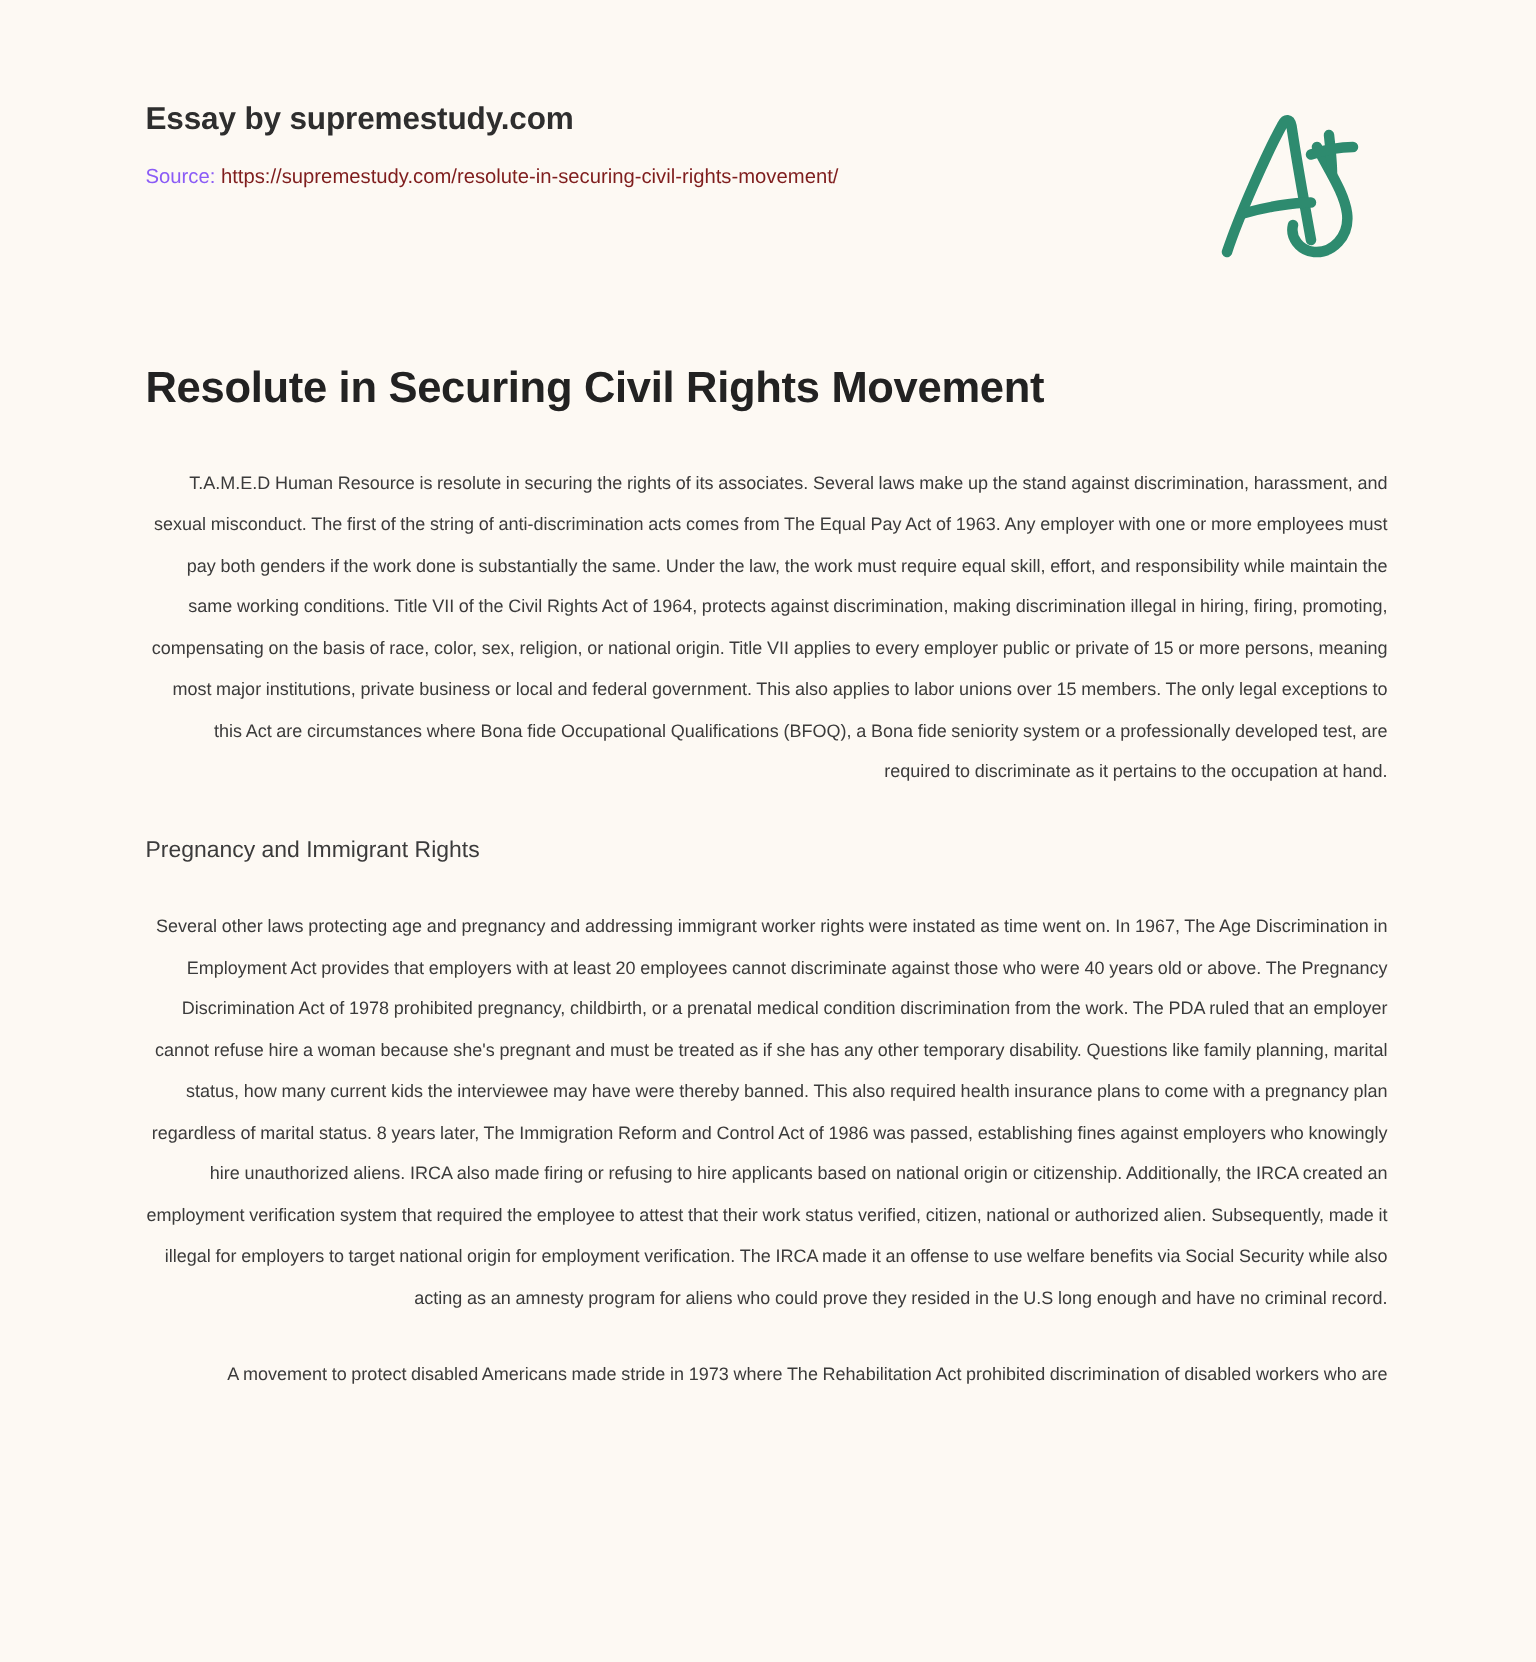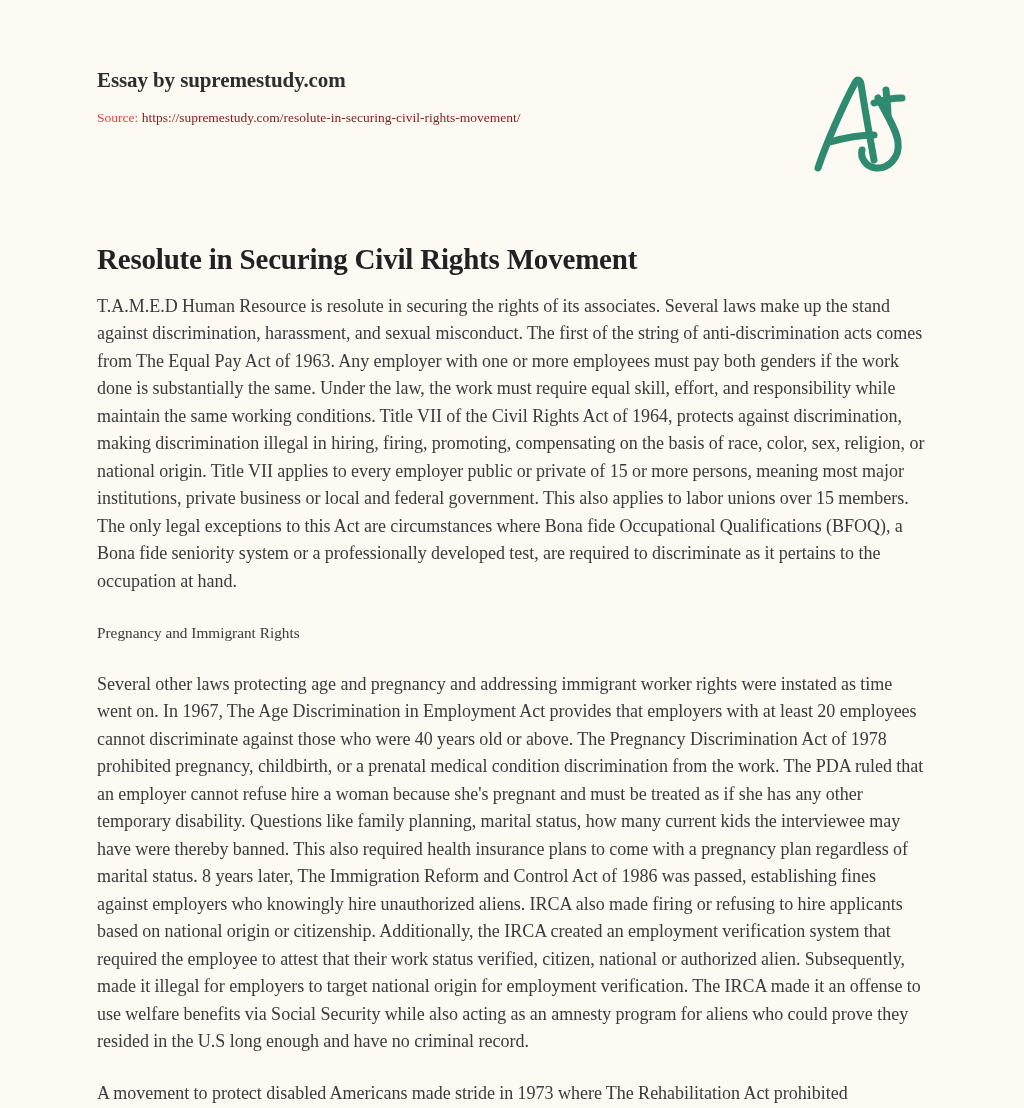--- a/index.html
+++ b/index.html
@@ -15,21 +15,20 @@
     color: #343434;
     position: relative;
   }
 
   .page {
     position: relative;
     width: 1024px;
     height: 816px;
     background: #fdf9f3;
     box-sizing: border-box;
-    font-family: Liberation Serif, serif;
   }
 
   
   .header {
     position: absolute;
     left: 0;
     top: 0;
     width: 1024px;
     height: 200px;
   }
@@ -47,21 +46,21 @@
 
   .source-line {
     position: absolute;
     left: 97px;
     top: 110px;
     font-size: 13.5px;
     color: #8c8c8c;
     white-space: nowrap;
   }
   .source-label {
-    color: #ef4444;
+    color: #8b5cf6;
   }
   .source-url {
     color: #7f1d1d;
     text-decoration: none;
   }
 
   .logo {
     position: absolute;
     left: 800px;
     top: 70px;
@@ -81,29 +80,29 @@
     top: 242px;
     width: 828px;
   }
 
   .doc-title {
     font-size: 29px;
     font-weight: bold;
     line-height: 1.2;
     letter-spacing: -0.2px;
     color: #222222;
-    margin: 0 0 16px 0;
+    margin: 0 0 32px 0;
   }
 
   .body-text {
-    font-size: 18px;
+    font-size: 12px;
     line-height: 27.5px;
     color: #3b3b3b;
     margin: 0 0 24px 0;
-    text-align: left;
+    text-align: right;
     word-spacing: -0.2px;
   }
 
   .section-heading {
     font-size: 15.3px;
     line-height: 27.5px;
     color: #3b3b3b;
     margin: 16px 0 24px 0;
     font-weight: normal;
   }

